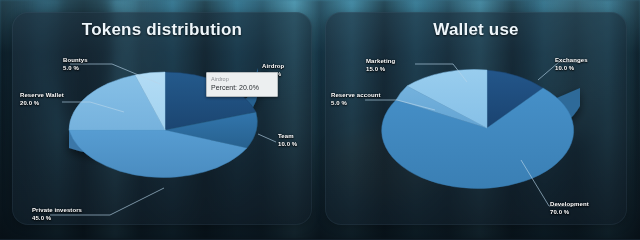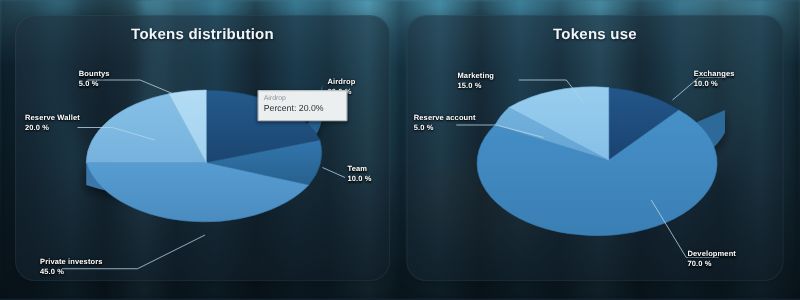--- a/index.html
+++ b/index.html
@@ -60,21 +60,21 @@
     background:linear-gradient(160deg, rgba(30,48,62,.62) 0%, rgba(22,38,50,.58) 45%, rgba(16,28,38,.66) 100%);
     box-shadow:0 0 0 1px rgba(150,200,225,.07) inset, 0 2px 10px rgba(0,0,0,.30);
     backdrop-filter:blur(1px);
     overflow:hidden;
   }
   #card-left{left:12px;width:300px;}
   #card-right{left:325px;width:302px;}
 
   .card-title{
     position:absolute;top:8px;left:0;right:0;text-align:center;
-    font-size:12px;font-weight:bold;color:#eef6fb;
+    font-size:17px;font-weight:bold;color:#eef6fb;
     letter-spacing:.2px;
     text-shadow:0 1px 2px rgba(0,0,0,.75);
   }
 
   .chart-area{position:absolute;inset:0;}
   .chart-area svg{position:absolute;left:0;top:0;}
 
   .lbl{
     position:absolute;
     font-size:6px;font-weight:bold;color:#ffffff;
@@ -195,21 +195,21 @@
 
       <div id="tooltip">
         <div class="tt-title">Airdrop</div>
         <div class="tt-body">Percent: 20.0%</div>
       </div>
     </div>
   </div>
 
   <div class="card" id="card-right">
 
-    <div class="card-title">Tokens use</div>
+    <div class="card-title">Wallet use</div>
 
     <div class="chart-area">
       <svg width="302" height="213" viewBox="0 0 302 213">
         <defs>
           <linearGradient id="R_exch" x1="0" y1="0" x2="0" y2="1">
             <stop offset="0" stop-color="#23568a"></stop>
               <stop offset="1" stop-color="#1a4370"></stop>
           </linearGradient>
           <linearGradient id="R_dev" x1="0" y1="0" x2="0" y2="1">
             <stop offset="0" stop-color="#4690c8"></stop>

